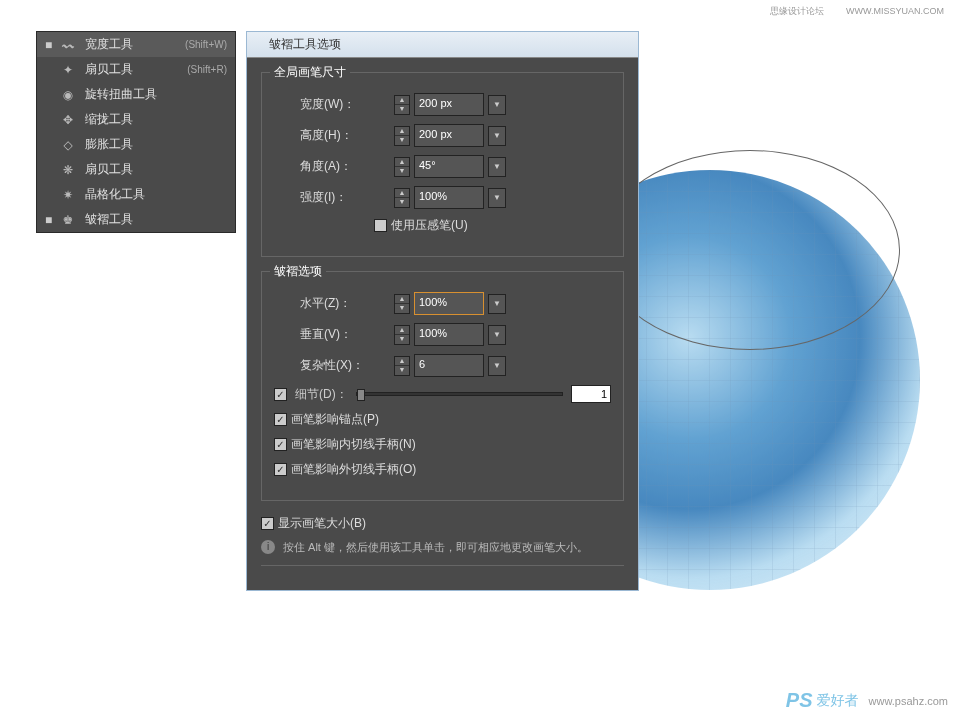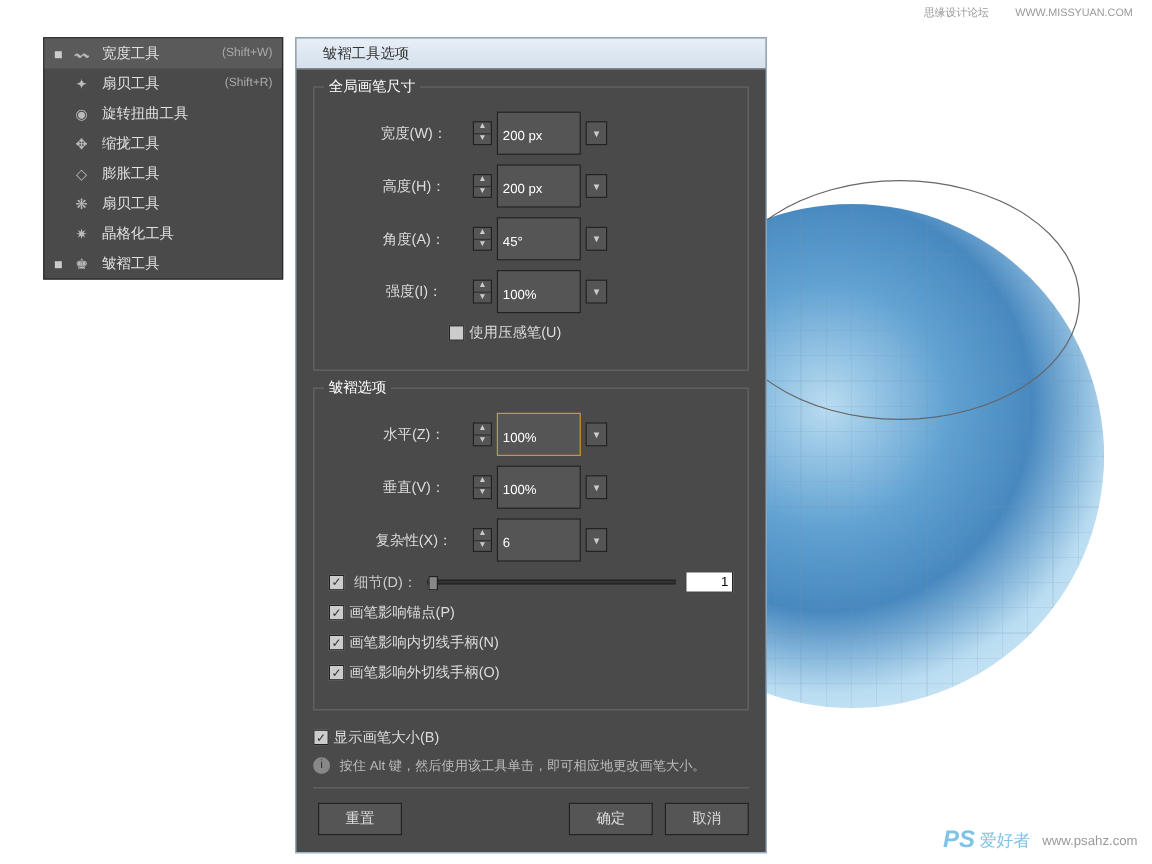--- a/index.html
+++ b/index.html
@@ -137,40 +137,40 @@
 }
 .row {
   display: flex;
   align-items: center;
   margin: 8px 0;
   gap: 4px;
 }
 .row.indent { padding-left: 26px; }
 .rlabel {
   width: 90px;
-  text-align: center;
+  text-align: left;
   color: #ddd;
 }
 .stepper {
   width: 16px;
   height: 20px;
   display: flex;
   flex-direction: column;
   border: 1px solid #222;
   background: #555;
 }
 .stepper div { flex:1; font-size:7px; line-height:8px; text-align:center; color:#ccc; border-bottom:1px solid #333;}
 .stepper div:last-child{border:none;}
 .field {
   width: 70px;
-  height: 36px;
+  height: 23px;
   background: #555;
   border: 1px solid #222;
   color: #fff;
-  padding: 11px 4px;
+  padding: 0 4px;
   font-size: 11px;
   line-height: 18px;
 }
 .field.hl { border: 1px solid #d89030; }
 .dd {
   width: 18px;
   height: 20px;
   background: #555;
   border: 1px solid #222;
   display: flex;
@@ -437,20 +437,15 @@
       <div class="chk">✓</div>
       <span>显示画笔大小(B)</span>
     </div>
     <div class="info-row">
       <div class="info-icon">i</div>
       <div>按住 Alt 键，然后使用该工具单击，即可相应地更改画笔大小。</div>
     </div>
 
     <div class="sep"></div>
 
-    <div class="buttons">
-      <div class="btn reset">重置</div>
-      <div class="btn">确定</div>
-      <div class="btn">取消</div>
-    </div>
 
   </div>
 </div>
 
 </body></html>

